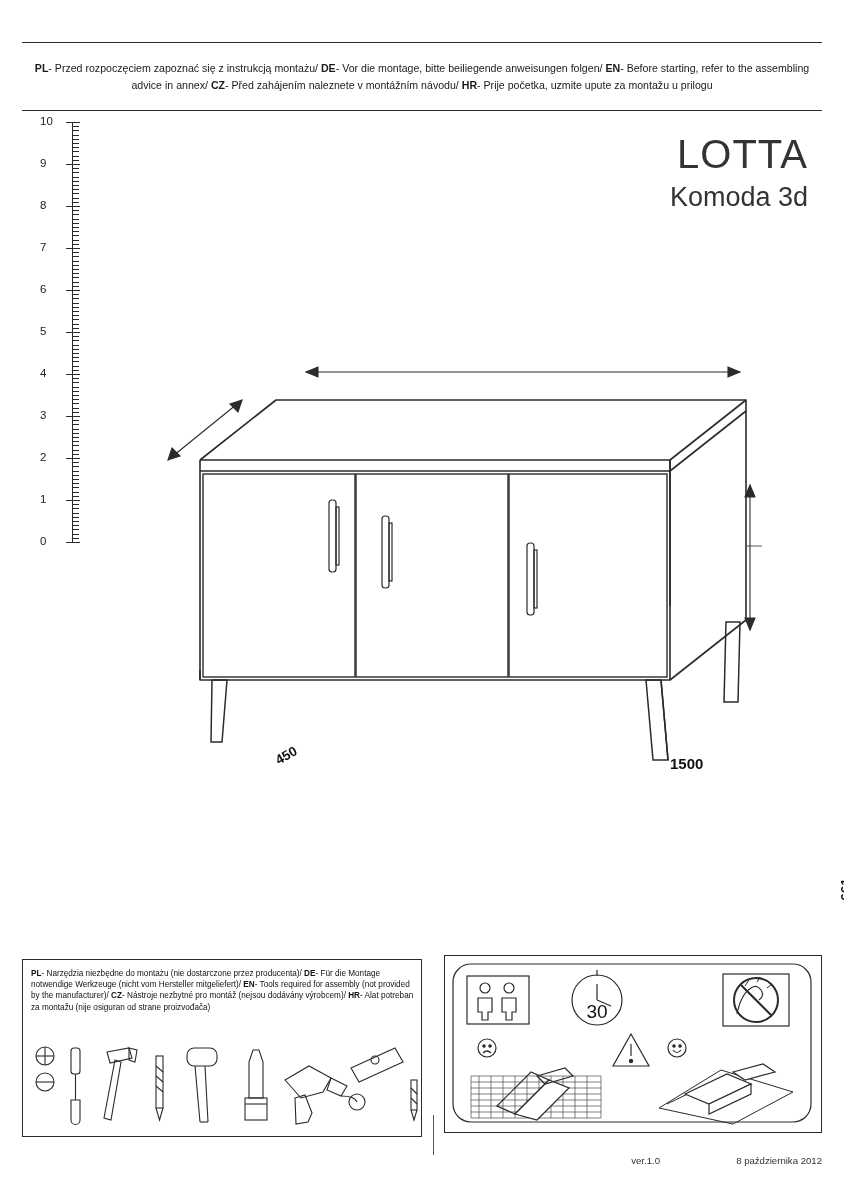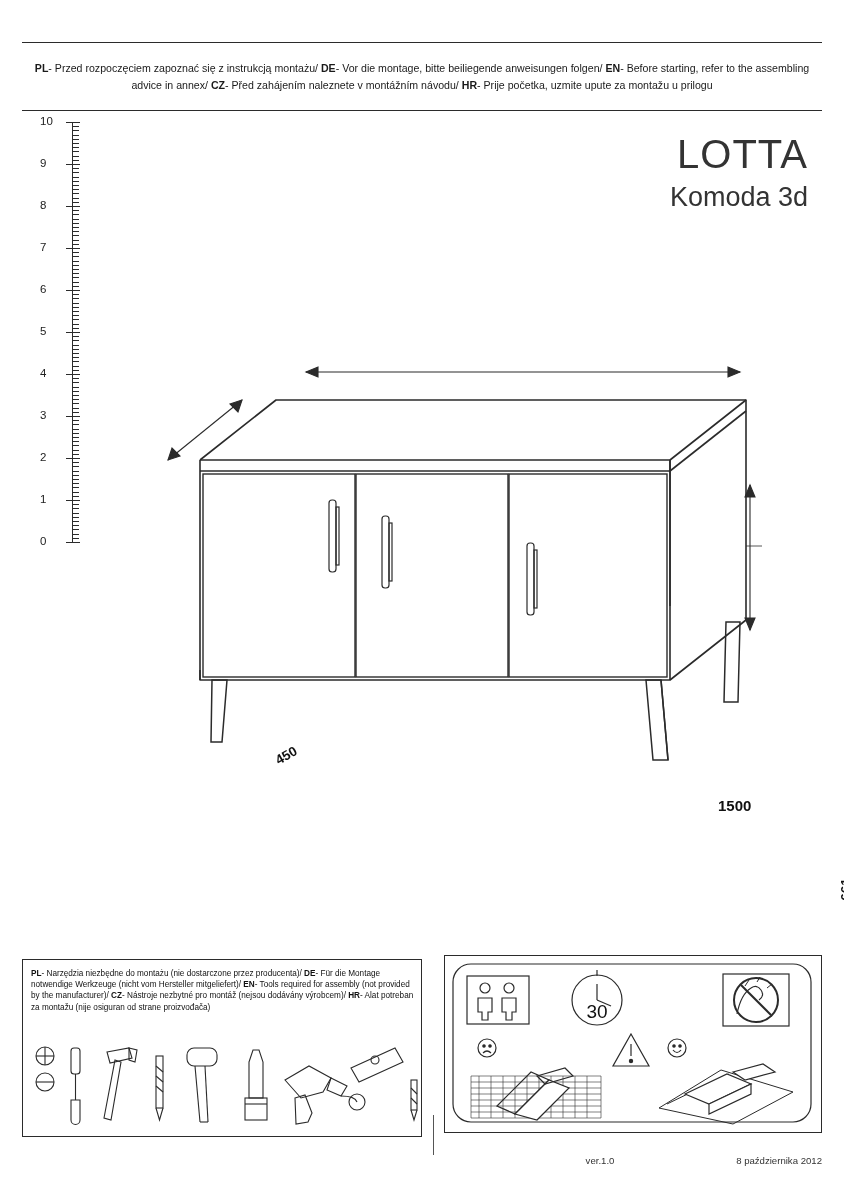--- a/index.html
+++ b/index.html
@@ -114,21 +114,21 @@
     height: 500px;
   }
   .drawing svg { display: block; }
 
   .dim-label {
     position: absolute;
     font-size: 15px;
     font-weight: bold;
     color: #111;
   }
-  .dim-1500 { left: 628px; top: 425px; margin-top: 42px; }
+  .dim-1500 { left: 580px; top: 425px; }
   .dim-450  { left: 185px; top: 418px; transform: rotate(-30deg); font-size: 13.5px; }
   .dim-661  { left: 744px; top: 552px; transform: rotate(-90deg); font-size: 13.5px; }
 
   
   .panel {
     position: absolute;
     border: 1px solid #2b2b2b;
     box-sizing: border-box;
   }
   .panel-left {
@@ -182,21 +182,21 @@
     left: 0;
     width: 560px;
     text-align: center;
     letter-spacing: 1.2px;
   }
   .footer .page-no b { font-weight: bold; }
   .footer .ver {
     position: absolute;
     left: 540px;
     width: 120px;
-    text-align: center;
+    text-align: right;
   }
   .footer .date {
     position: absolute;
     right: 22px;
     text-align: right;
   }
   .sep-vert {
     position: absolute;
     left: 433px;
     top: 1115px;

